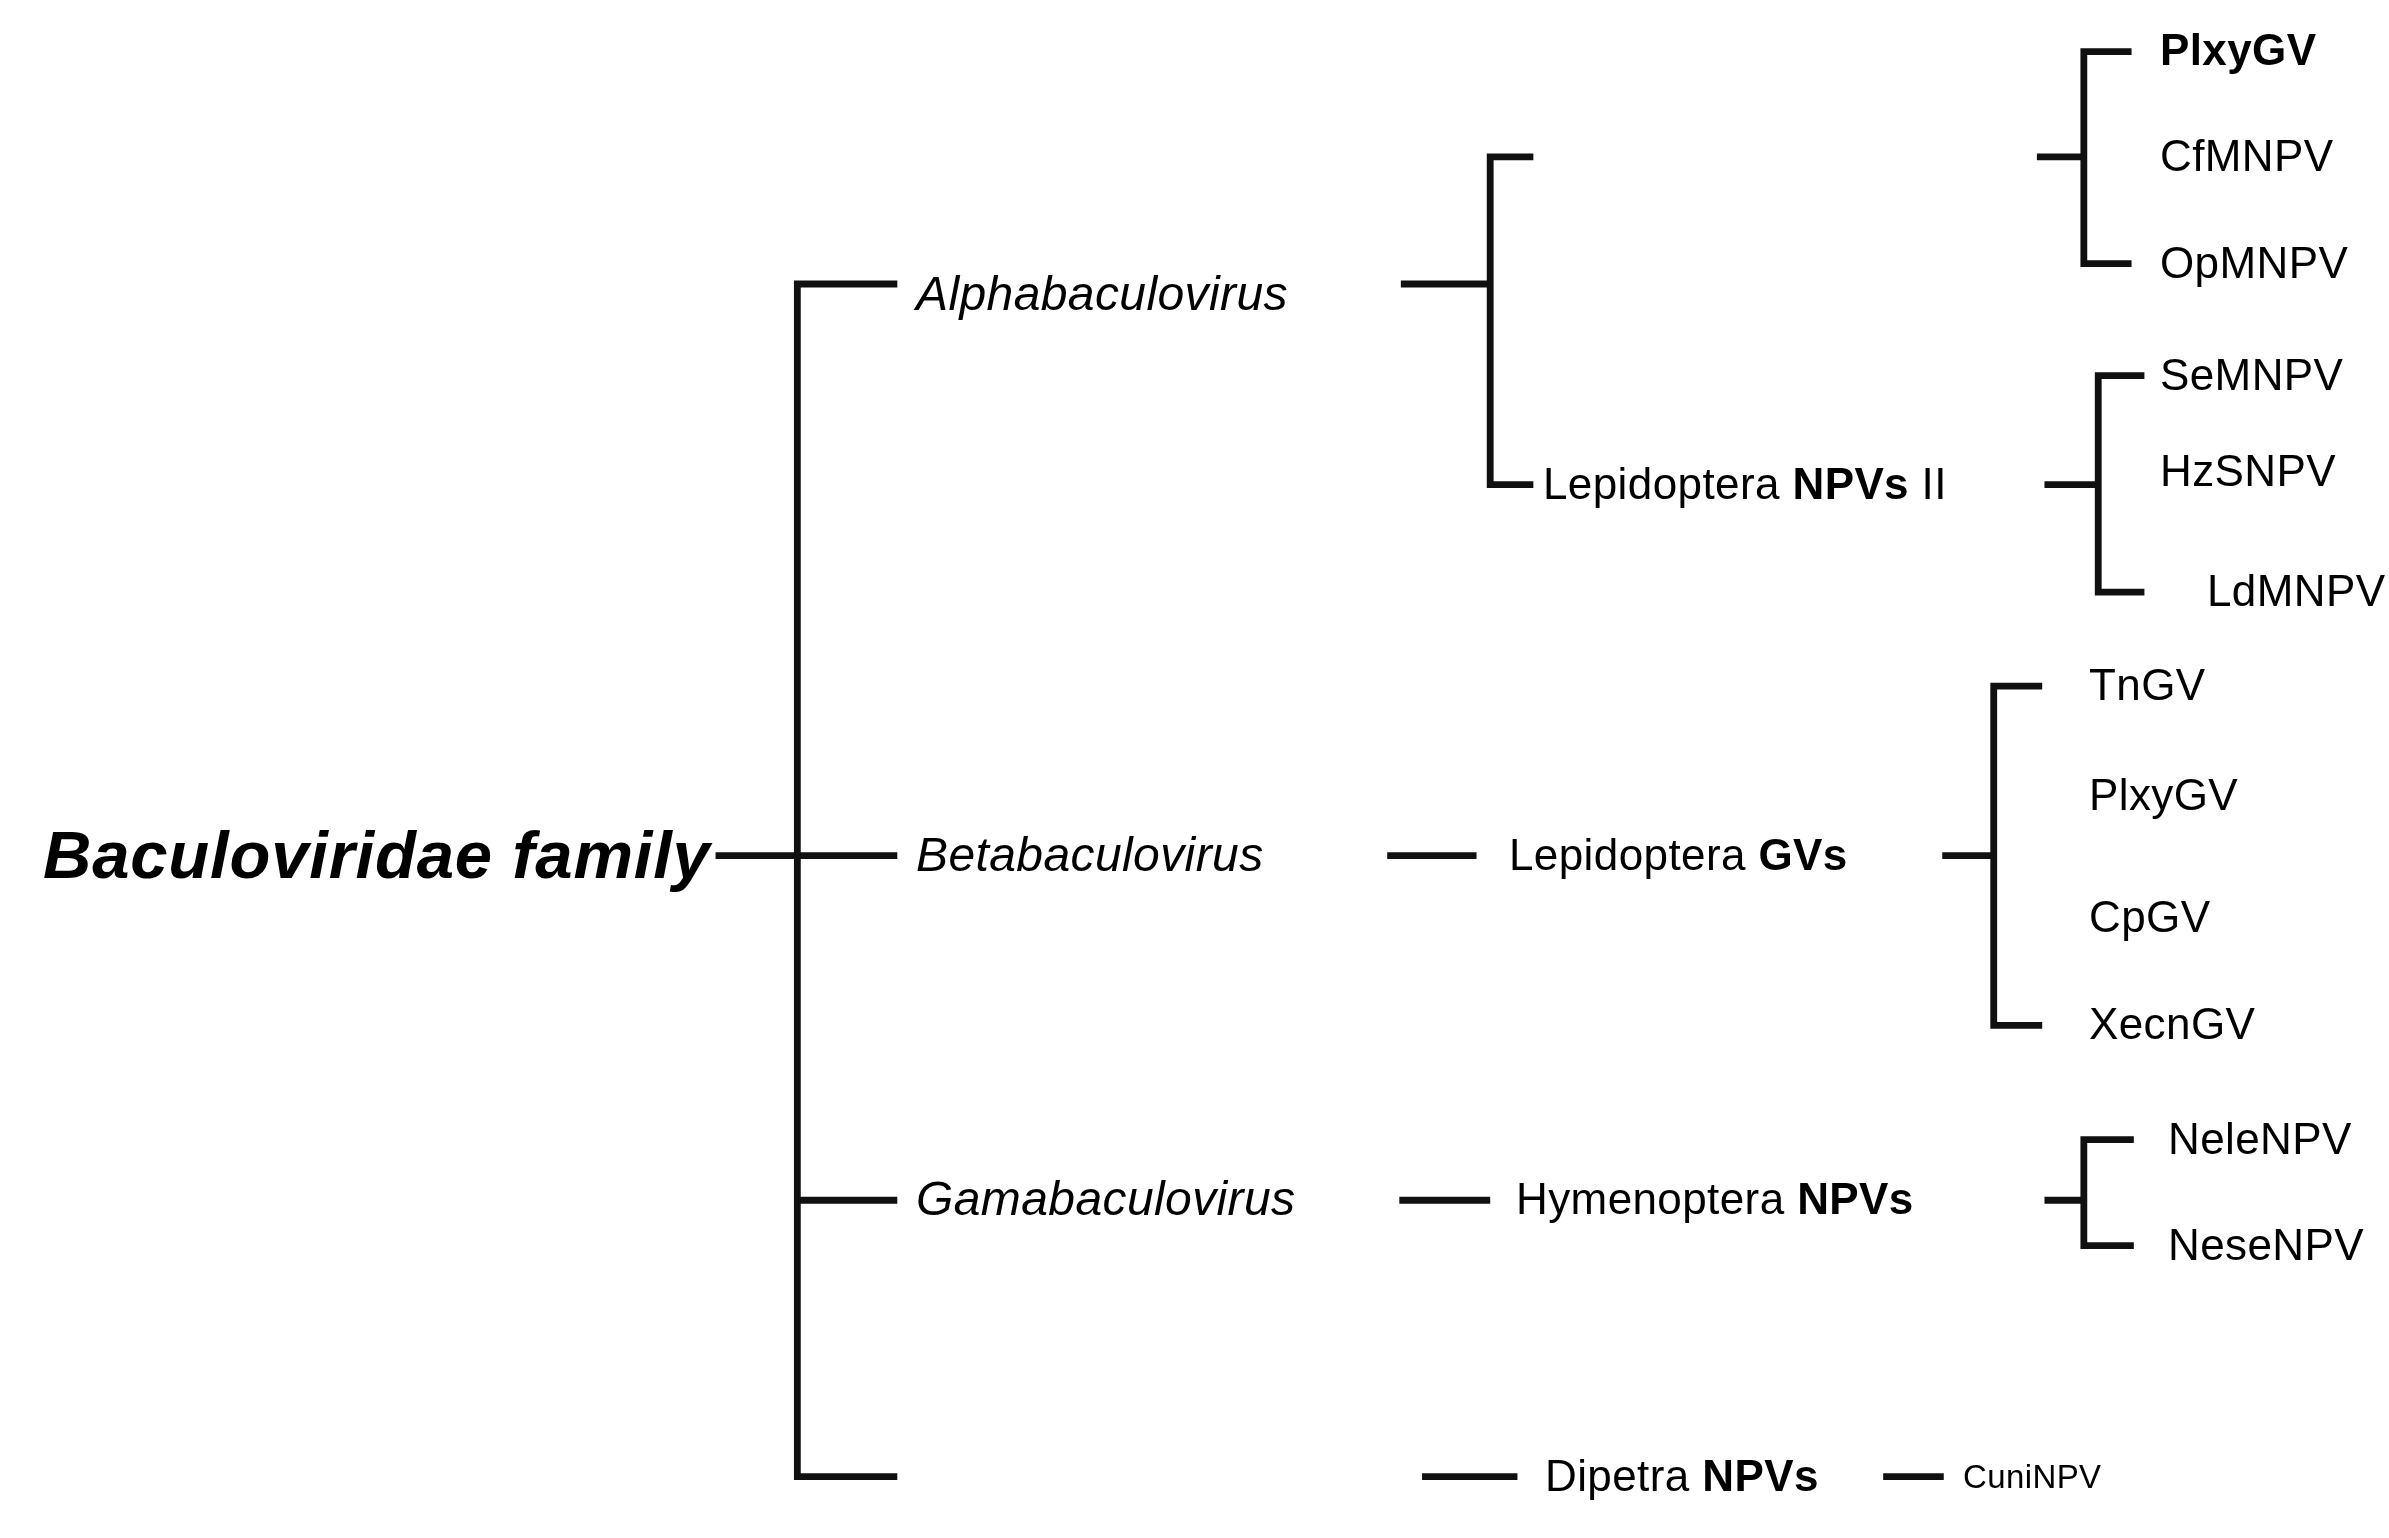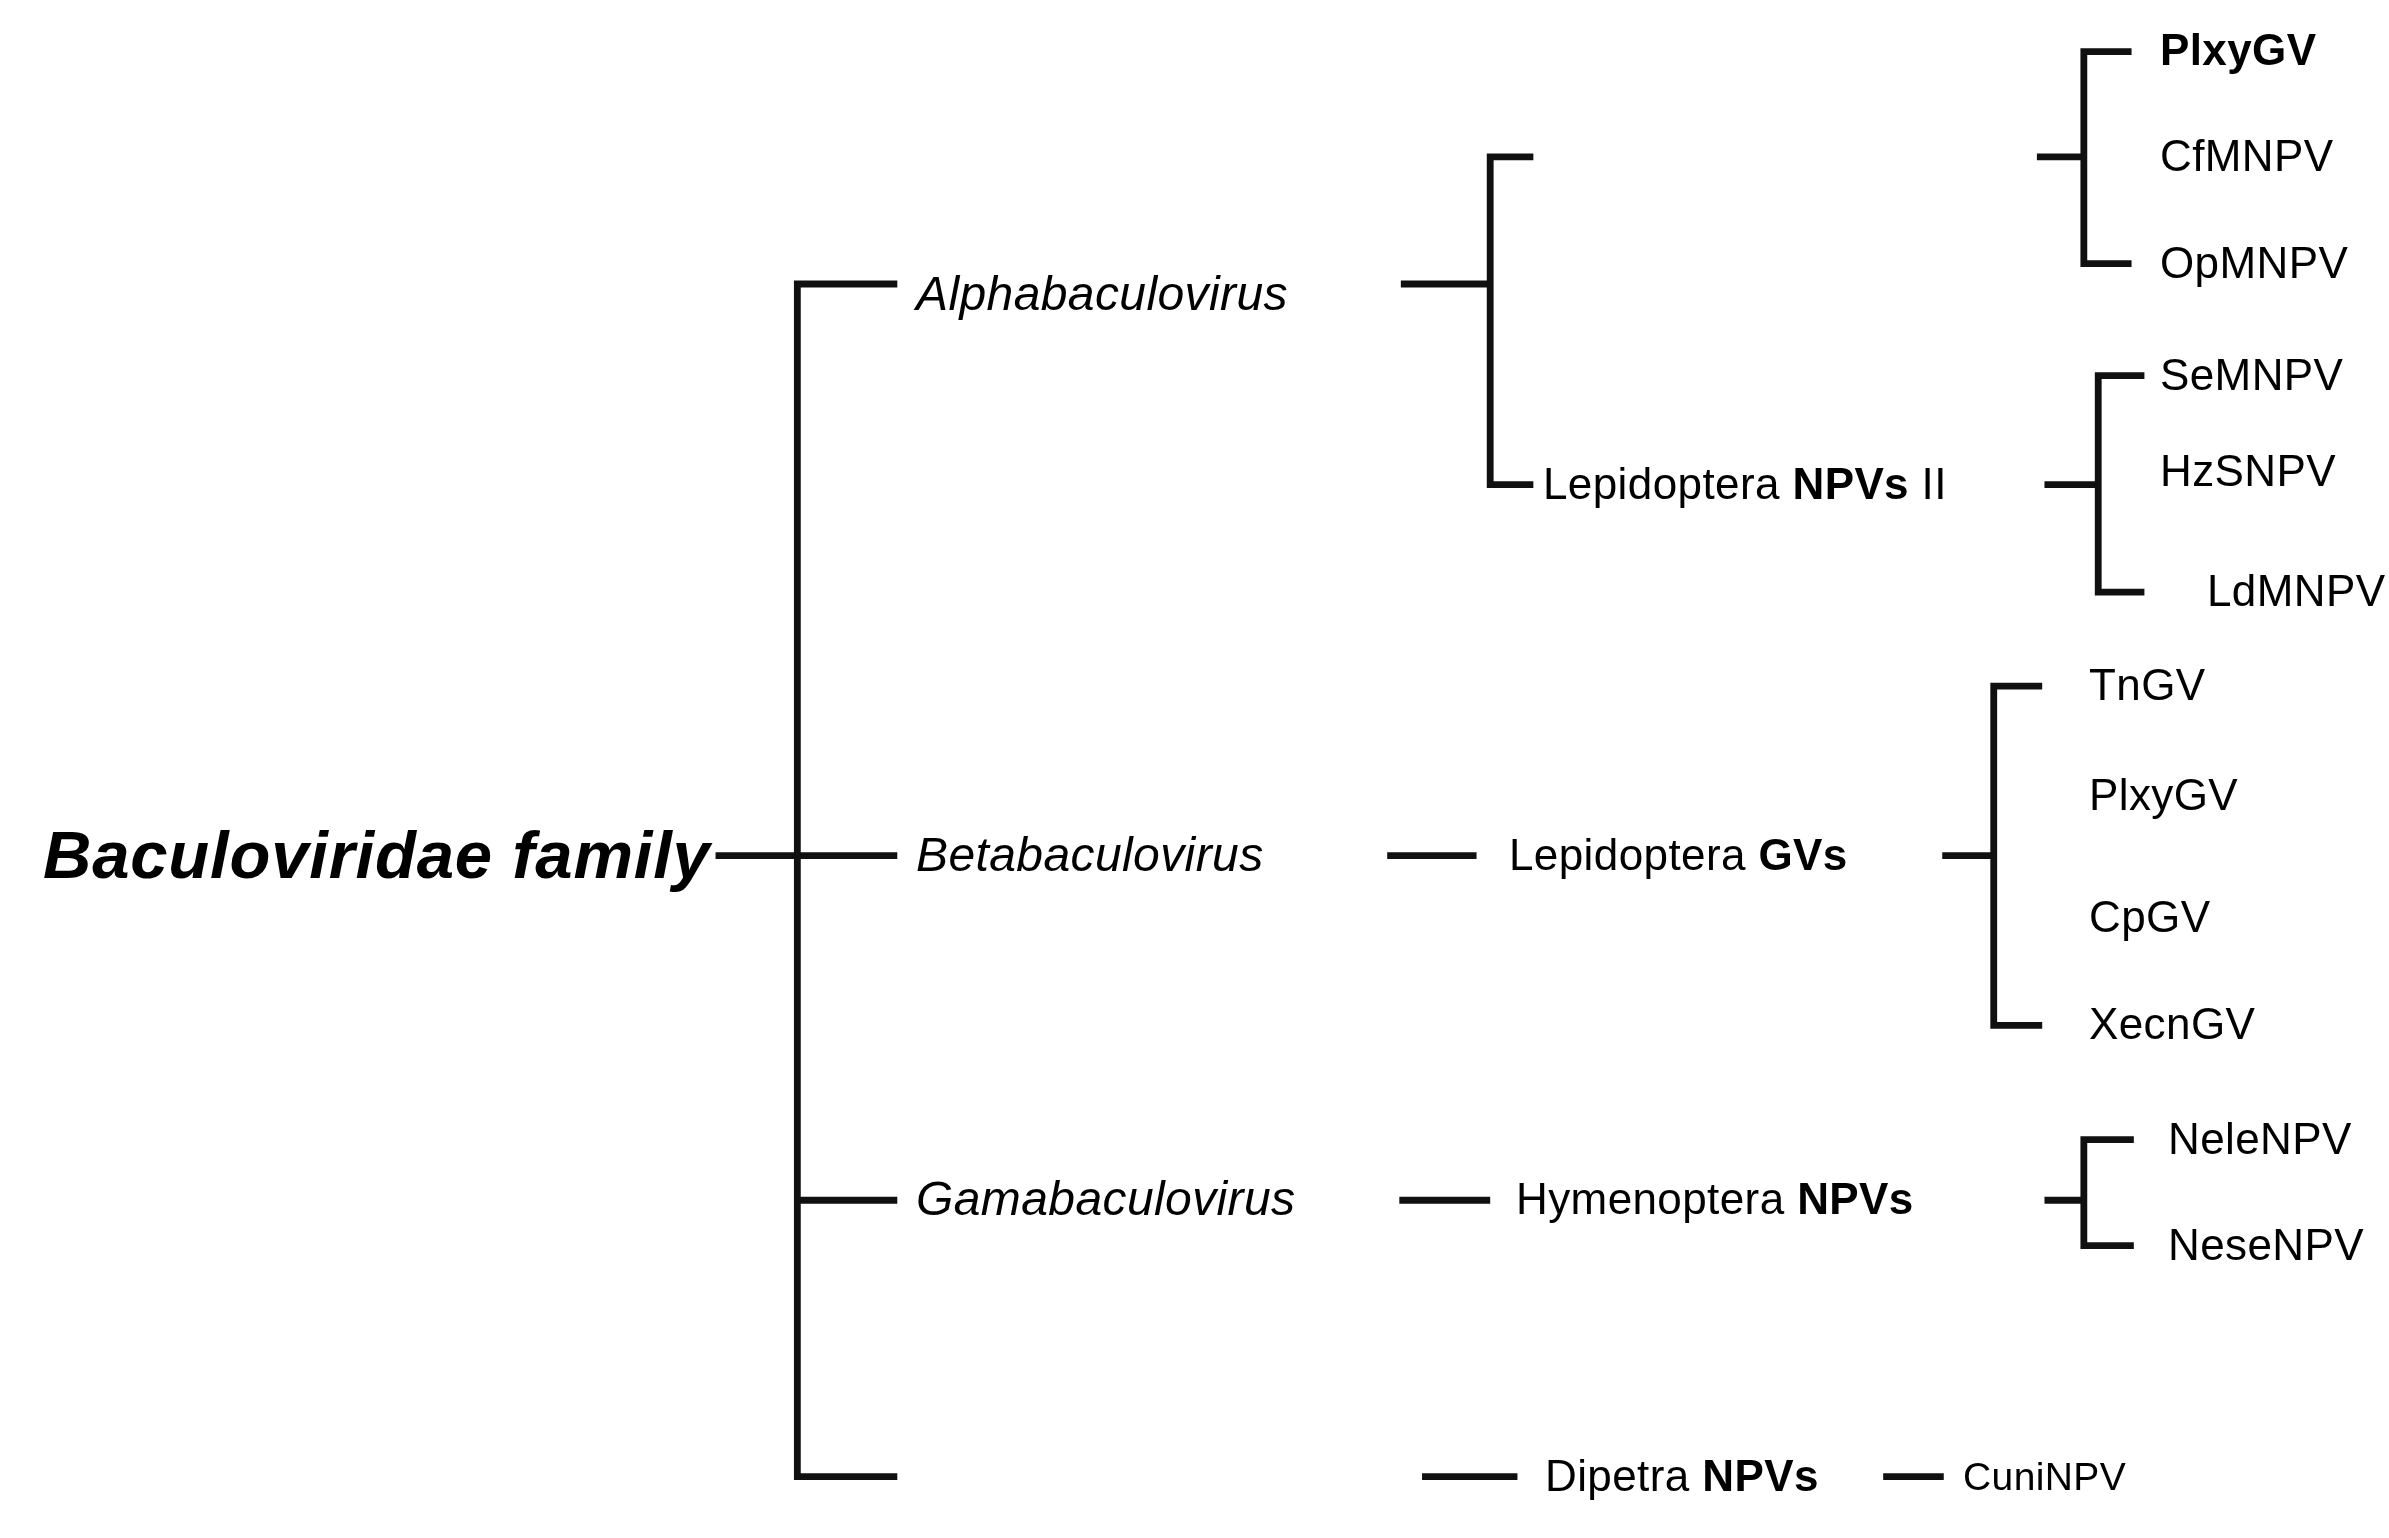--- a/index.html
+++ b/index.html
@@ -53,21 +53,21 @@
   .group-label .b {
     font-weight: bold;
   }
   .species-label {
     font-size: 44px;
   }
   .species-label.bold {
     font-weight: bold;
   }
   .species-label.small {
-    font-size: 39px;
+    font-size: 33px;
   }
 </style>
 </head>
 <body>
 
 <div id="canvas">
 
   <svg id="tree-lines" viewBox="0 0 3155 2031" xmlns="http://www.w3.org/2000/svg">
     <path d="M945 1130 H1053"></path>
     <path d="M1185 375 H1053 V1950 H1185"></path>

